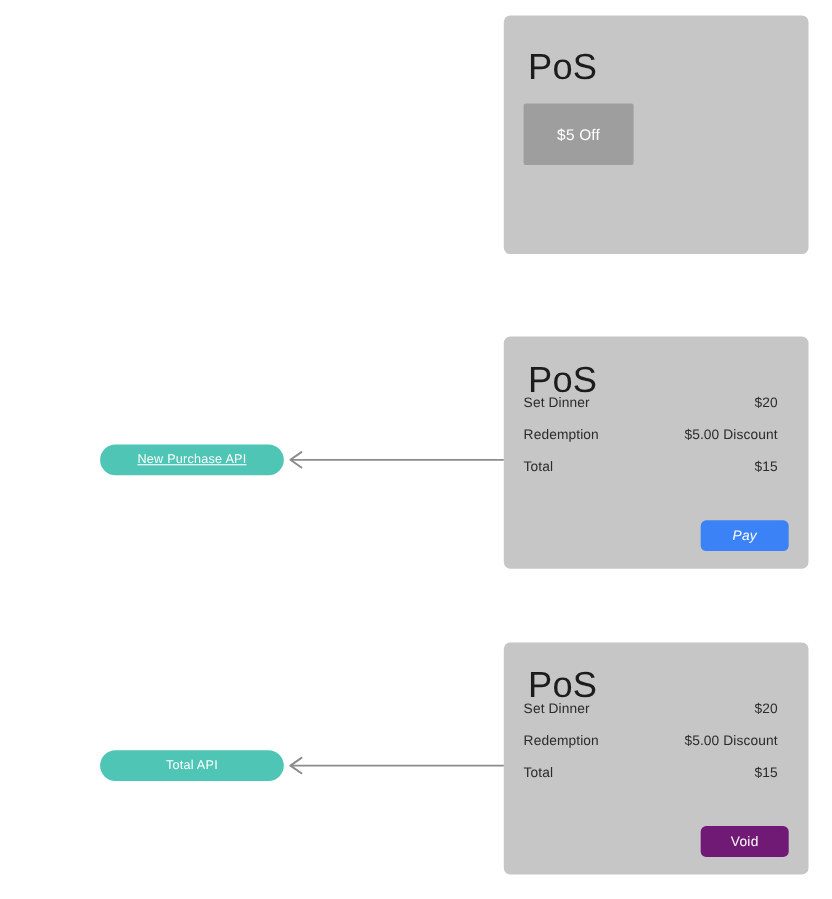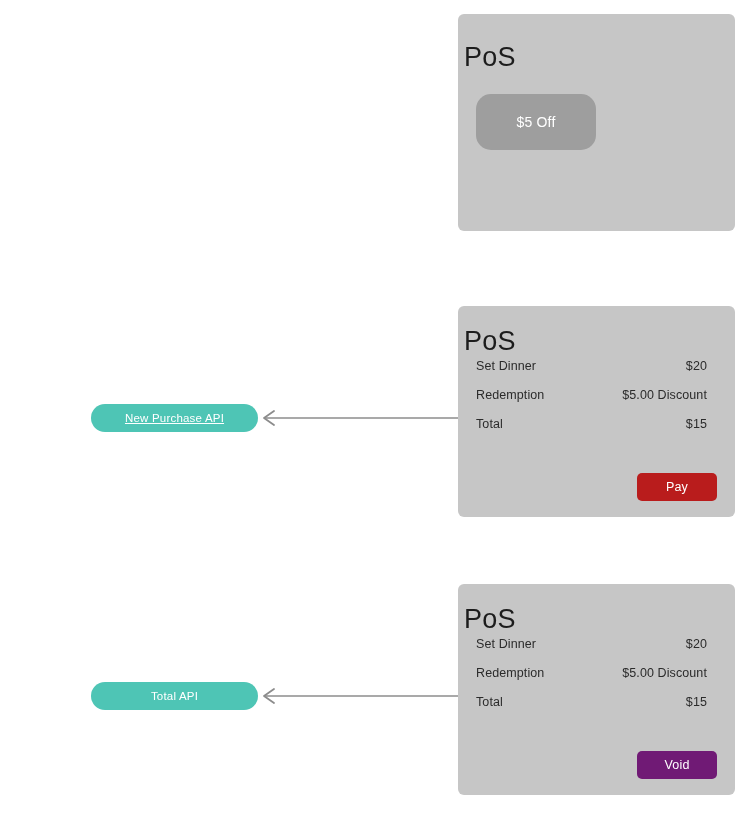--- a/index.html
+++ b/index.html
@@ -27,45 +27,45 @@
     background: #c6c6c6;
     border-radius: 6px;
     box-sizing: border-box;
   }
   .pos-card.card-1 { left: 458px; top: 14px;  width: 277px; height: 217px; }
   .pos-card.card-2 { left: 458px; top: 306px; width: 277px; height: 211px; }
   .pos-card.card-3 { left: 458px; top: 584px; width: 277px; height: 211px; }
 
   .pos-title {
     position: absolute;
-    left: 6px;
+    left: 22px;
     color: #1c1c1c;
-    font-size: 27px;
+    font-size: 33px;
     font-weight: 400;
     letter-spacing: 0.2px;
     line-height: 1;
     white-space: nowrap;
   }
   .card-1 .pos-title { top: 30px; }
   .card-2 .pos-title { top: 22px; }
   .card-3 .pos-title { top: 22px; }
 
   
   .discount-row {
     position: absolute;
     left: 18px;
     top: 80px;
     display: flex;
     gap: 13px;
   }
   .discount-btn {
-    width: 120px;
+    width: 100px;
     height: 56px;
     border: none;
-    border-radius: 15px;
+    border-radius: 2px;
     background: #9e9e9e;
     color: #ffffff;
     font-family: "Liberation Sans", sans-serif;
     font-size: 14px;
     font-weight: 400;
     letter-spacing: 0.2px;
     cursor: pointer;
     padding: 0;
     display: flex;
     align-items: center;
@@ -170,21 +170,21 @@
       </div>
       <div class="line-item">
         <span class="li-label">Redemption</span>
         <span class="li-value">$5.00 Discount</span>
       </div>
       <div class="line-item">
         <span class="li-label">Total</span>
         <span class="li-value">$15</span>
       </div>
     </div>
-    <button class="action-btn" style="background:#b91c1c;">Pay</button>
+    <button class="action-btn" style="background:#3b82f6;font-style:italic;">Pay</button>
   </div>
 
   <div class="pos-card card-3">
     <div class="pos-title">PoS</div>
     <div class="line-items">
       <div class="line-item">
         <span class="li-label">Set Dinner</span>
         <span class="li-value">$20</span>
       </div>
       <div class="line-item">

